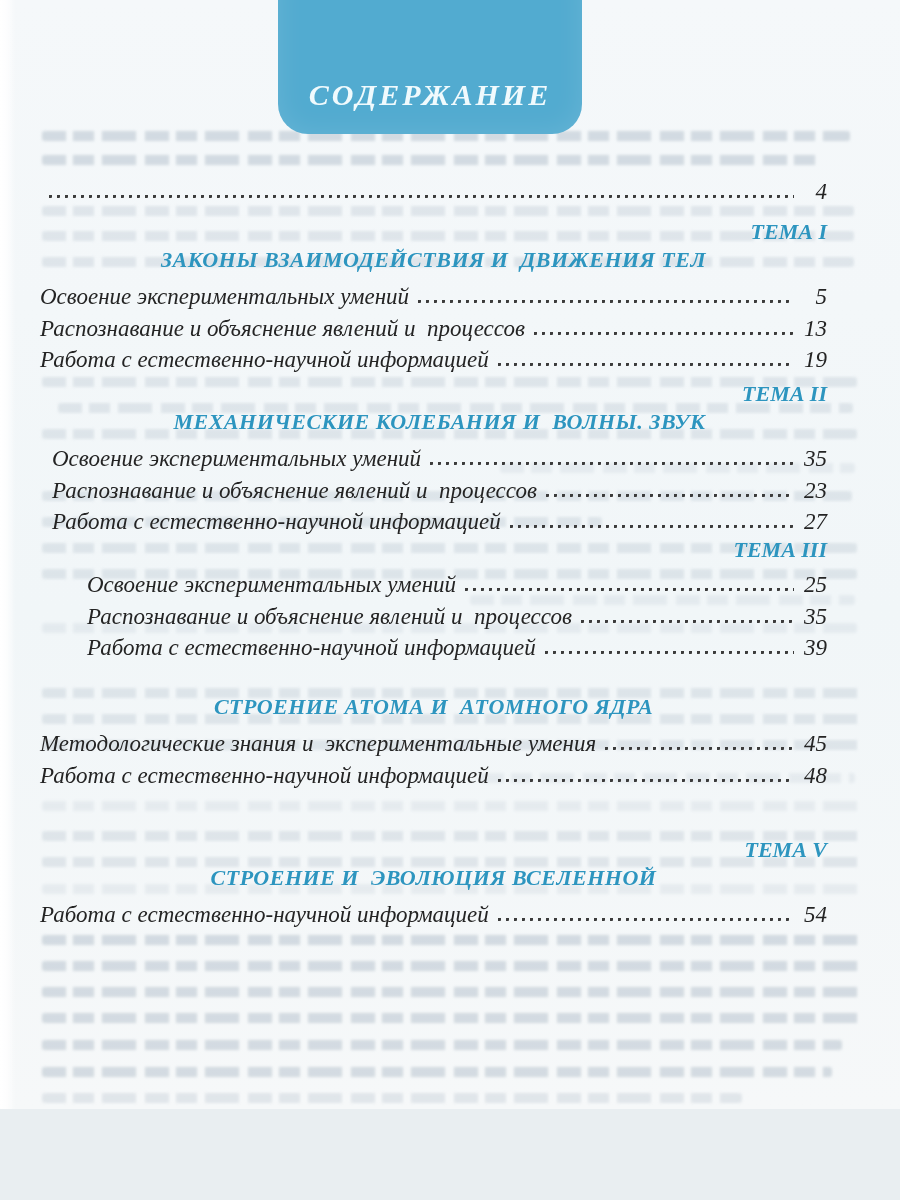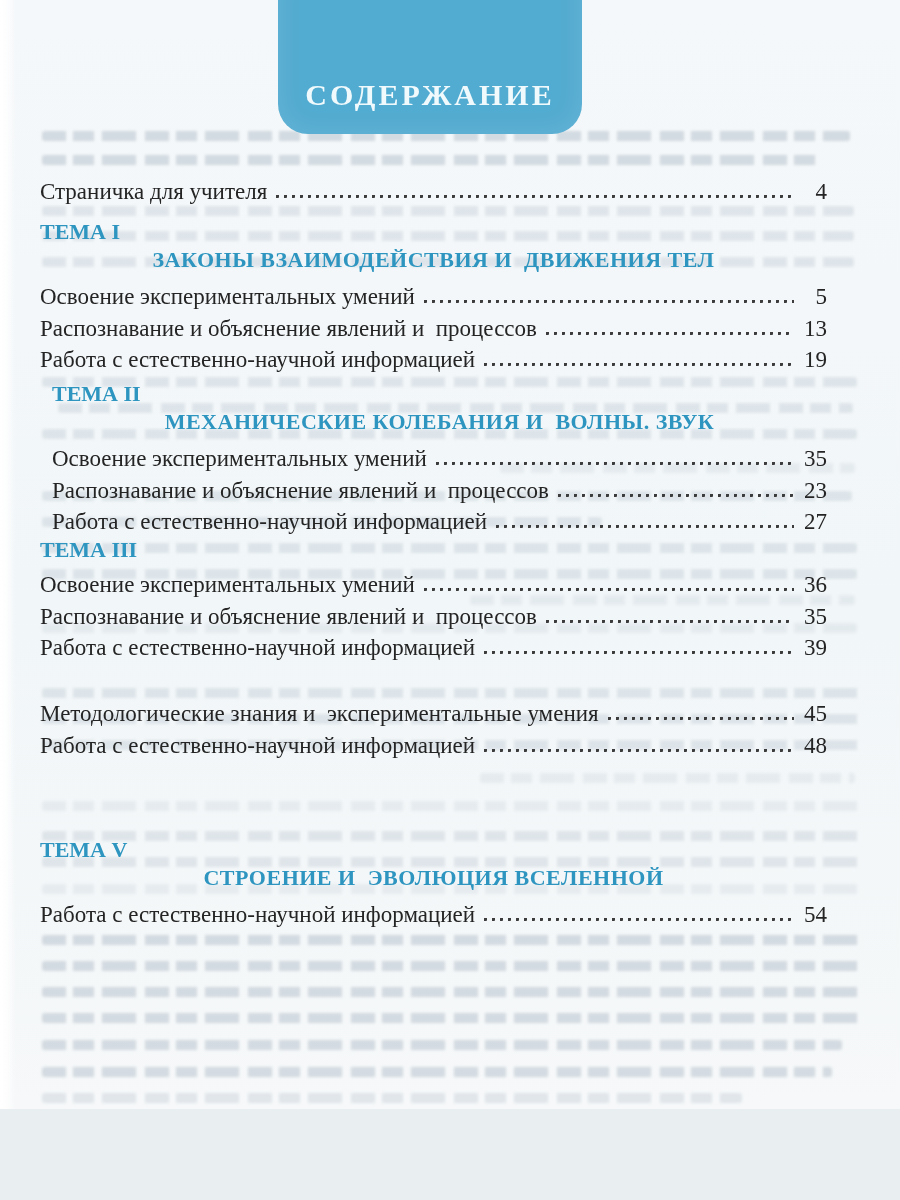--- a/index.html
+++ b/index.html
@@ -6,20 +6,21 @@
   body{
     width:900px;height:1200px;
     font-family:"Liberation Serif","DejaVu Serif",serif;
     background:#e9eef1;
   }
   .page{
     position:relative;width:900px;height:1109px;overflow:hidden;
     background:#f2f6f8;
     background-image:linear-gradient(90deg,#ffffff 0px,rgba(255,255,255,0) 16px),
                      linear-gradient(180deg,#f5f8fa 0%,#f1f6f8 55%,#f6f8f9 100%);
+    font-style:italic;
   }
 
   
   .ghost-layer{position:absolute;inset:0;pointer-events:none;}
   .gl{
     position:absolute;height:10px;border-radius:3px;
     filter:blur(1.7px);
     background-image:repeating-linear-gradient(90deg,
       rgba(132,152,170,0.30) 0px, rgba(132,152,170,0.30) 24px,
       rgba(132,152,170,0)    24px, rgba(132,152,170,0)    31px,
@@ -63,21 +64,21 @@
   .leader{
     flex:1;display:inline-block;height:5px;min-width:20px;
     margin:0 5px 0 8px;
     background-image:radial-gradient(circle at 2.4px 2.4px,#3c3c3c 1.45px,rgba(0,0,0,0) 1.9px);
     background-size:8px 5px;background-repeat:repeat-x;
   }
   .toc-page{min-width:28px;text-align:right;white-space:pre;}
 
   .abs{position:absolute;left:0;right:0;}
   .theme-number{
-    text-align:left;color:#2d95bf;font-weight:bold;
+    text-align:right;color:#2d95bf;font-weight:bold;
     font-size:22px;line-height:27px;white-space:pre;
   }
   .theme-title{
     text-align:center;color:#2d95bf;font-weight:bold;
     font-size:22px;line-height:30px;letter-spacing:.5px;white-space:pre;
   }
   .entries{margin-top:6px;}
 
   
   .page-tab{
@@ -131,21 +132,20 @@
     <div class="gl cyan" style="top:1114px;left:42px;width:500px;"></div>
   </div>
 
   <div class="header-box">
     <span class="header-title">СОДЕРЖАНИЕ</span>
   </div>
 
   <div class="content">
 
     <div class="toc-row abs" style="top:176px;">
-      <span class="toc-label">Страничка для учителя</span>
       <span class="leader"></span>
       <span class="toc-page">4</span>
     </div>
 
     <section class="abs" style="top:218px;">
       <div class="theme-number">ТЕМА I</div>
       <div class="theme-title">ЗАКОНЫ ВЗАИМОДЕЙСТВИЯ И  ДВИЖЕНИЯ ТЕЛ</div>
       <div class="entries">
         <div class="toc-row">
           <span class="toc-label">Освоение экспериментальных умений</span>
@@ -180,42 +180,43 @@
           <span class="toc-page">23</span>
         </div>
         <div class="toc-row">
           <span class="toc-label">Работа с естественно-научной информацией</span>
           <span class="leader"></span>
           <span class="toc-page">27</span>
         </div>
       </div>
     </section>
 
-    <section class="abs" style="top:536px;">
+    <section class="abs" style="top:536px;margin-left:47px;">
       <div class="theme-number">ТЕМА III</div>
       <div class="entries">
         <div class="toc-row">
           <span class="toc-label">Освоение экспериментальных умений</span>
           <span class="leader"></span>
-          <span class="toc-page">36</span>
+          <span class="toc-page">25</span>
         </div>
         <div class="toc-row">
           <span class="toc-label">Распознавание и объяснение явлений и  процессов</span>
           <span class="leader"></span>
           <span class="toc-page">35</span>
         </div>
         <div class="toc-row">
           <span class="toc-label">Работа с естественно-научной информацией</span>
           <span class="leader"></span>
           <span class="toc-page">39</span>
         </div>
       </div>
     </section>
 
     <section class="abs" style="top:692px;">
+      <div class="theme-title">СТРОЕНИЕ АТОМА И  АТОМНОГО ЯДРА</div>
       <div class="entries">
         <div class="toc-row">
           <span class="toc-label">Методологические знания и  экспериментальные умения</span>
           <span class="leader"></span>
           <span class="toc-page">45</span>
         </div>
         <div class="toc-row">
           <span class="toc-label">Работа с естественно-научной информацией</span>
           <span class="leader"></span>
           <span class="toc-page">48</span>

